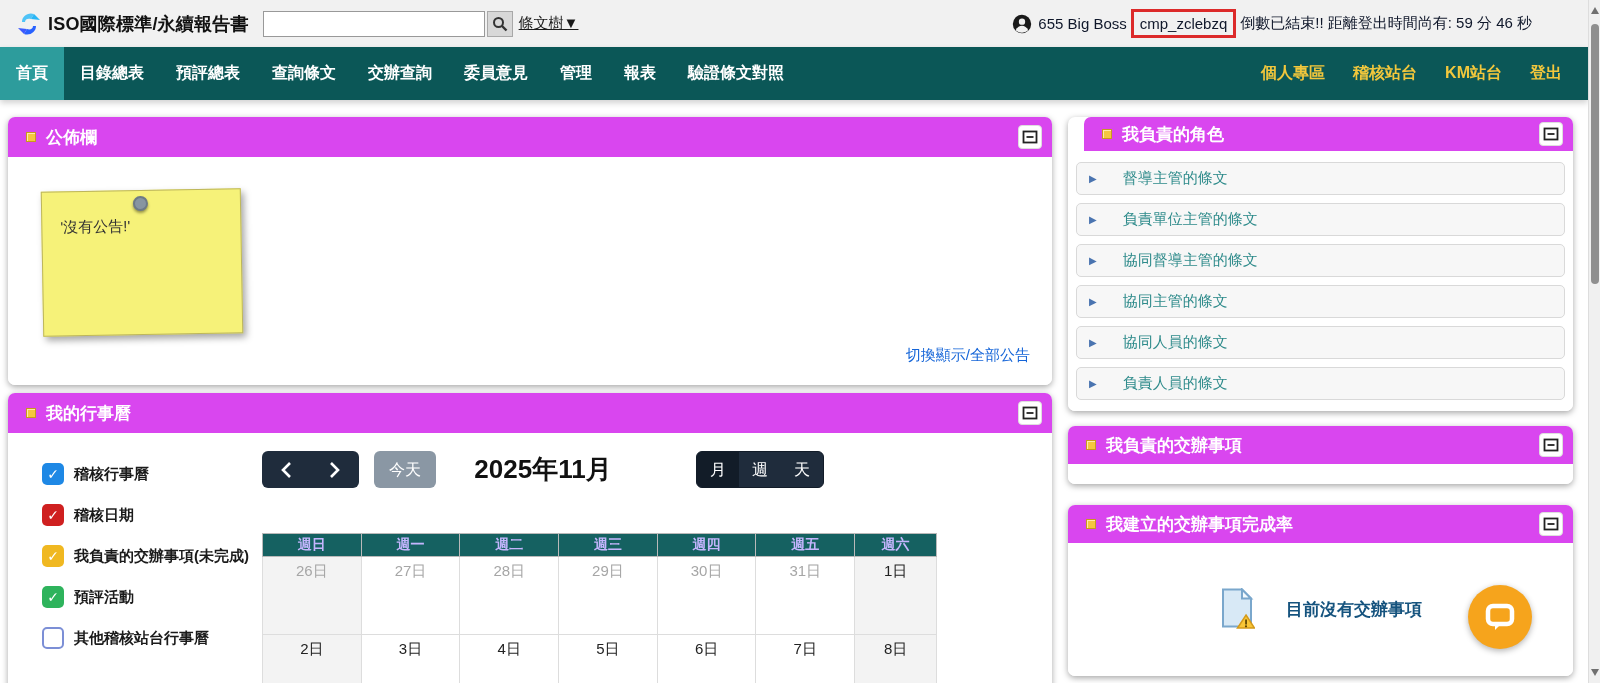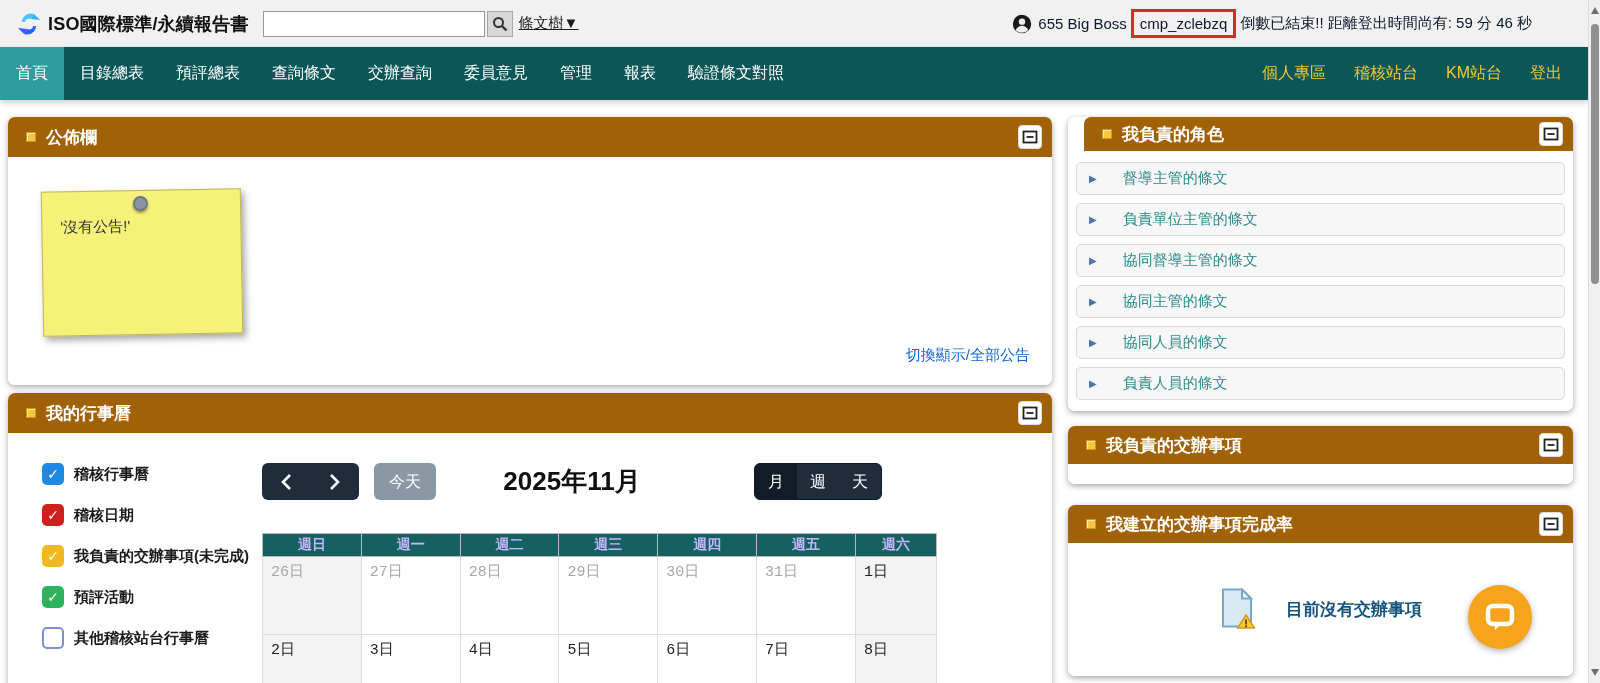--- a/index.html
+++ b/index.html
@@ -13,63 +13,63 @@
   .search-input { margin-left:14px; width:222px; height:26px; border:1px solid #999; background:#fff; font-size:14px; padding:0 6px; }
   .search-btn { width:26px; height:26px; margin-left:2px; background:#d8d8d8; border:1px solid #a8a8a8; display:flex; align-items:center; justify-content:center; cursor:pointer; }
   .tree-link { margin-left:6px; font-size:15px; color:#1a1a1a; text-decoration:underline; cursor:pointer; }
   .user-area { margin-left:auto; margin-right:56px; display:flex; align-items:center; font-size:15px; color:#0f172a; }
   .user-name { margin-left:6px; }
   .account-box { border:3px solid #dc2a2a; padding:3px 6px; margin-left:4px; }
   .session-text { margin-left:4px; }
 
   
   .navbar { position:absolute; top:47px; left:0; width:1588px; height:53px; background:#0b5757; display:flex; align-items:stretch; box-shadow:0 3px 6px rgba(0,0,0,0.18); }
-  .nav-item { color:#fff; font-size:16px; font-weight:400; padding:0 16px; display:flex; align-items:center; cursor:pointer; white-space:nowrap; }
+  .nav-item { color:#fff; font-size:16px; font-weight:700; padding:0 16px; display:flex; align-items:center; cursor:pointer; white-space:nowrap; }
   .nav-item.active { background:#2d9c9c; }
   .nav-right { margin-left:auto; display:flex; margin-right:12px; }
   .nav-right .nav-item { color:#f2c73c; padding:4px 14px; }
 
   
   .col-left  { position:absolute; left:8px;    top:117px; width:1044px; }
   .col-right { position:abssolute; }
   .col-right { position:absolute; left:1068px; top:117px; width:505px; }
 
   
   .panel { border-radius:7px; box-shadow:0 2px 6px rgba(0,0,0,0.35); background:#fff; }
-  .panel-header { height:40px; background:#a16207; border-radius:7px 7px 0 0; display:flex; align-items:center; padding:0 10px; }
+  .panel-header { height:40px; background:#d946ef; border-radius:7px 7px 0 0; display:flex; align-items:center; padding:0 10px; }
   .bullet { width:10px; height:10px; background:#f5c63f; border:1px solid #c79a1e; box-shadow:inset 1px 1px 0 #ffe9a8; margin:0 10px 0 8px; }
   .panel-title { color:#fff; font-size:17px; font-weight:700; }
   .min-btn { margin-left:auto; width:24px; height:24px; background:#fff; border:1px solid #dedede; border-radius:4px; display:flex; align-items:center; justify-content:center; cursor:pointer; }
   .panel-body { background:#fff; border-radius:0 0 7px 7px; position:relative; }
 
   
   .bulletin-body { height:228px; }
   .sticky-note { position:absolute; left:34px; top:33px; width:200px; height:145px; background:#f6f279; border:1px solid #bdb65c; box-shadow:3px 4px 7px rgba(0,0,0,0.35); transform:rotate(-1deg); }
   .pin { position:absolute; top:5px; left:50%; margin-left:-8px; width:15px; height:15px; border-radius:50%; background:#8795a1; border:2px solid #6d7a86; box-shadow:0 2px 3px rgba(0,0,0,0.4); }
   .note-text { position:absolute; left:18px; top:26px; font-size:15px; color:#333; }
   .toggle-link { position:absolute; right:22px; bottom:20px; font-size:15px; color:#1565d8; cursor:pointer; }
 
   
   .calendar-body { height:310px; }
   .filters { position:absolute; left:34px; top:30px; display:flex; flex-direction:column; gap:19px; }
   .filter-row { display:flex; align-items:center; gap:10px; height:22px; }
   .cbox { width:22px; height:22px; border-radius:5px; display:flex; align-items:center; justify-content:center; color:#fff; font-size:14px; font-weight:700; cursor:pointer; }
   .cbox.unchecked { background:#fff !important; border:2px solid #7c8fd6; }
   .filter-label { font-size:15px; font-weight:600; color:#1b1b1b; }
-  .cal-controls { position:absolute; left:254px; top:30px; width:620px; height:37px; }
+  .cal-controls { position:absolute; left:254px; top:18px; width:562px; height:37px; }
   .prevnext { position:absolute; left:0; top:0; width:97px; height:37px; background:#1f2c3c; border-radius:6px; display:flex; }
   .pn-btn { flex:1; display:flex; align-items:center; justify-content:center; cursor:pointer; }
   .today-btn { position:absolute; left:112px; top:0; height:37px; padding:0 15px; background:#8a97a4; border-radius:6px; color:#fff; font-size:16px; line-height:37px; cursor:pointer; }
   .month-title { position:absolute; left:0; right:0; top:0; text-align:center; font-size:26px; font-weight:700; color:#111; line-height:37px; }
   .view-group { position:absolute; right:0; top:0; height:37px; background:#1f2c3c; border-radius:6px; display:flex; overflow:hidden; border:1px solid #121c28; }
   .view-seg { padding:0 13px; line-height:36px; color:#fff; font-size:16px; cursor:pointer; }
   .view-seg.active { background:#121c28; }
   .cal-grid { position:absolute; left:254px; top:100px; width:675px; border-collapse:collapse; }
   .cal-grid th { background:#156161; color:#c4b5fd; font-size:14px; font-weight:700; height:23px; border:1px solid #b9b9b9; }
-  .cal-grid td { height:78px; border:1px solid #dddddd; vertical-align:top; text-align:left; padding:5px 8px; font-size:15px; color:#222; background:#fff; cursor:pointer;font-family:Liberation Mono, monospace; }
+  .cal-grid td { height:78px; border:1px solid #dddddd; vertical-align:top; text-align:center; padding:5px 8px; font-size:15px; color:#222; background:#fff; cursor:pointer; }
   .cal-grid td.weekend { background:#f3f3f3; }
   .cal-grid td.muted { color:#a6a6a6; }
 
   
   .roles-body { padding:11px 8px; display:flex; flex-direction:column; gap:8px; }
   .role-item { height:33px; display:flex; align-items:center; gap:10px; background:#f7f7f7; border:1px solid #d9d9d9; border-radius:5px; padding:0 12px; cursor:pointer; }
   .tri { font-size:10px; color:#4a74b0; }
   .role-label { font-size:15px; color:#2e8b8b;margin-left:16px; }
 
   .tasks-body { height:20px; }

